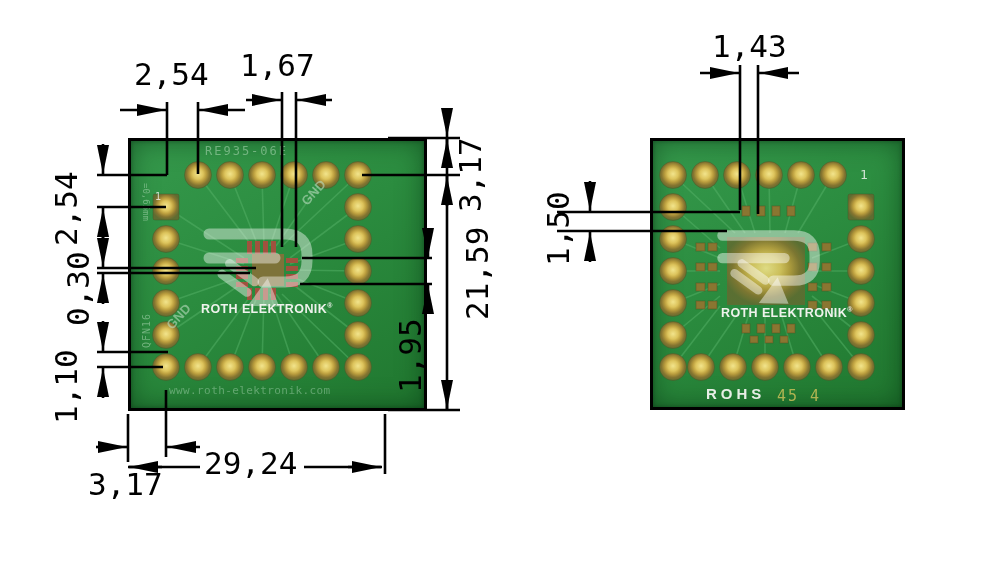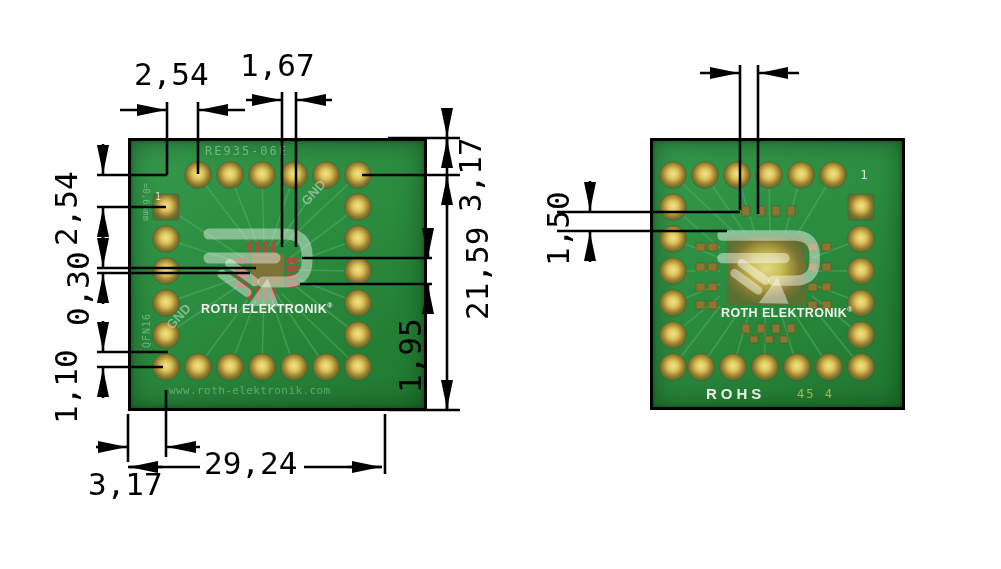--- a/index.html
+++ b/index.html
@@ -233,21 +233,21 @@
       <g fill="#ffffff" fill-opacity="0.45" transform="rotate(36 48 62)">
         <rect x="14" y="50" width="40" height="9" rx="4.5"></rect>
         <rect x="14" y="63" width="40" height="9" rx="4.5"></rect>
         <polygon points="58,44 84,60 58,78"></polygon>
       </g>
     </svg>
 
     <div class="silk" style="left:207px;top:26px;font-size:13px;color:rgba(235,242,235,.85)">1</div>
     <div class="silk brand" style="left:68px;top:165px"><span>ROTH ELEKTRONIK</span><sup>®</sup></div>
     <div class="silk" style="left:53px;top:244px;font-family:Liberation Sans, sans-serif;font-weight:bold;font-size:15px;letter-spacing:4px;color:#e8eee6">ROHS</div>
-    <div class="silk" style="left:144px;top:246px;font-size:12px;letter-spacing:2px;color:rgba(210,195,90,.8)">45 4</div>
+    <div class="silk" style="left:124px;top:246px;font-size:15px;letter-spacing:2px;color:rgba(210,195,90,.8)">45 4</div>
   </div>
 
   <svg class="dimsvg" width="1001" height="569">
     <defs>
       <marker id="ah" markerUnits="userSpaceOnUse" markerWidth="30" markerHeight="12" refX="29" refY="6" orient="auto">
         <path d="M0,0 L29,6 L0,12 Z" fill="#000"></path>
       </marker>
     </defs>
 
     <line x1="120" y1="110" x2="166" y2="110" marker-end="url(#ah)"></line>
@@ -315,15 +315,16 @@
   <div class="dimlabel" style="left:134px;top:56px">2,54</div>
   <div class="dimlabel" style="left:240px;top:47px">1,67</div>
   <div class="dimlabel vdim" style="left:452px;top:212px">3,17</div>
   <div class="dimlabel vdim" style="left:459px;top:320px">21,59</div>
   <div class="dimlabel vdim" style="left:392px;top:393px">1,95</div>
   <div class="dimlabel vdim" style="left:48px;top:246px">2,54</div>
   <div class="dimlabel vdim" style="left:60px;top:326px">0,30</div>
   <div class="dimlabel vdim" style="left:48px;top:424px">1,10</div>
   <div class="dimlabel" style="left:88px;top:466px">3,17</div>
   <div class="dimlabel" style="left:204px;top:445px">29,24</div>
+  <div class="dimlabel" style="left:712px;top:28px">1,43</div>
   <div class="dimlabel vdim" style="left:540px;top:266px">1,50</div>
 
 </div>
 
 </body></html>

